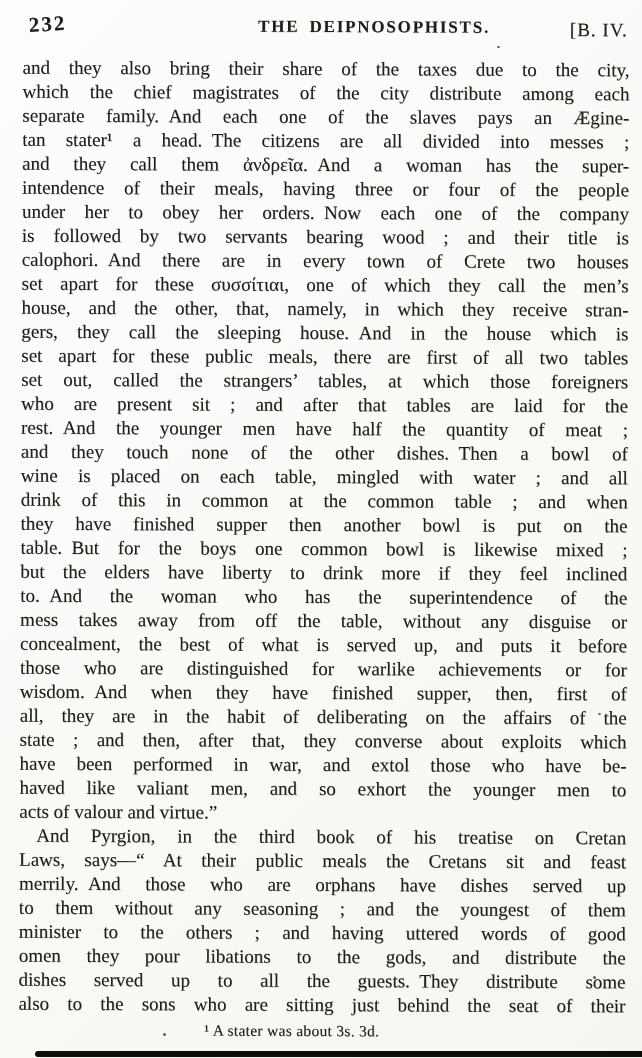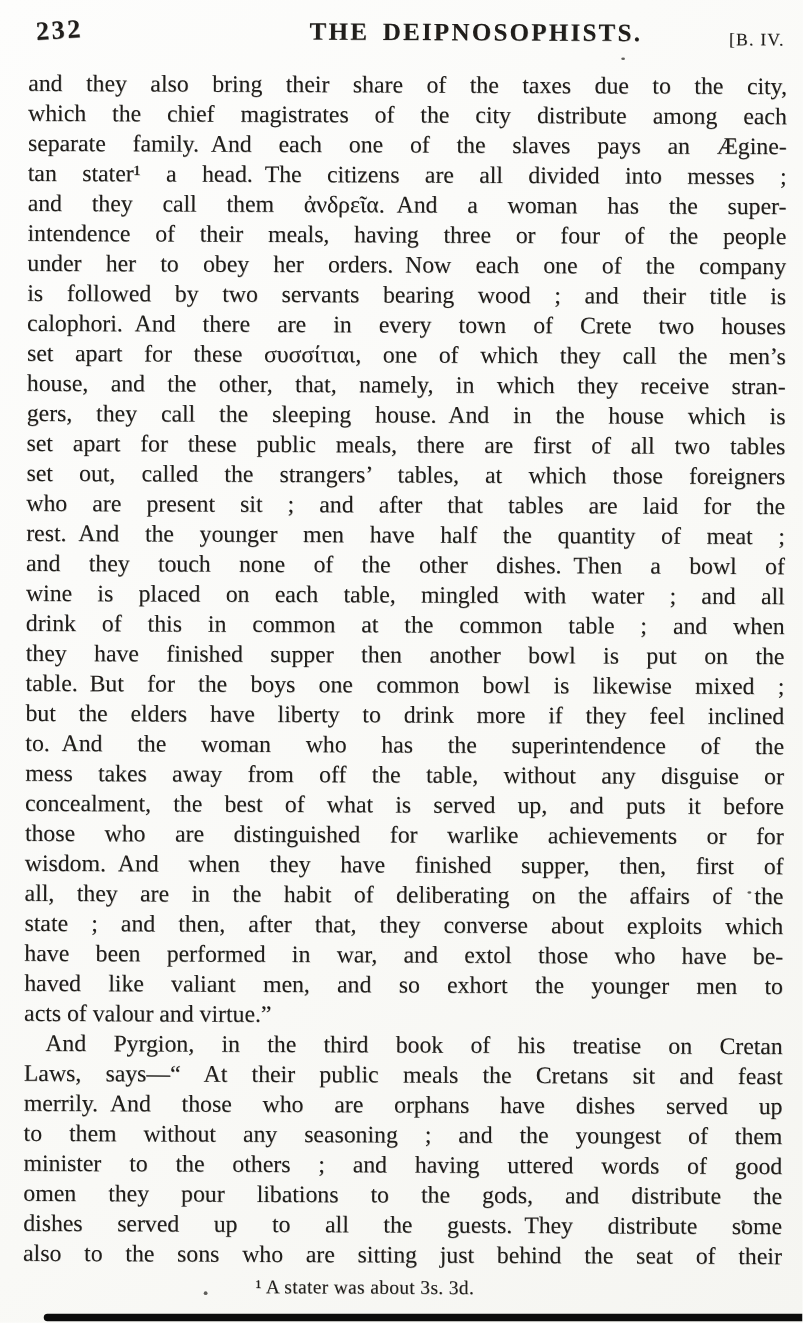--- a/index.html
+++ b/index.html
@@ -34,28 +34,28 @@
     height: 30px;
   }
   .page-number {
     font-size: 21px;
     letter-spacing: 2px;
     font-weight: bold;
     transform: rotate(-4deg);
     margin-left: 6px;
   }
   .running-title {
-    font-size: 20px;
+    font-size: 17px;
     font-weight: bold;
     letter-spacing: 1.8px;
     word-spacing: 4px;
     margin-left: 112px;
   }
   .book-ref {
-    font-size: 14px;
+    font-size: 19px;
     letter-spacing: 1px;
     margin-right: 2px;
     position: relative;
     top: 3px;
   }
   .text-block {
     margin-top: 14px;
     width: 607px;
     font-size: 19px;
     line-height: 24px;

